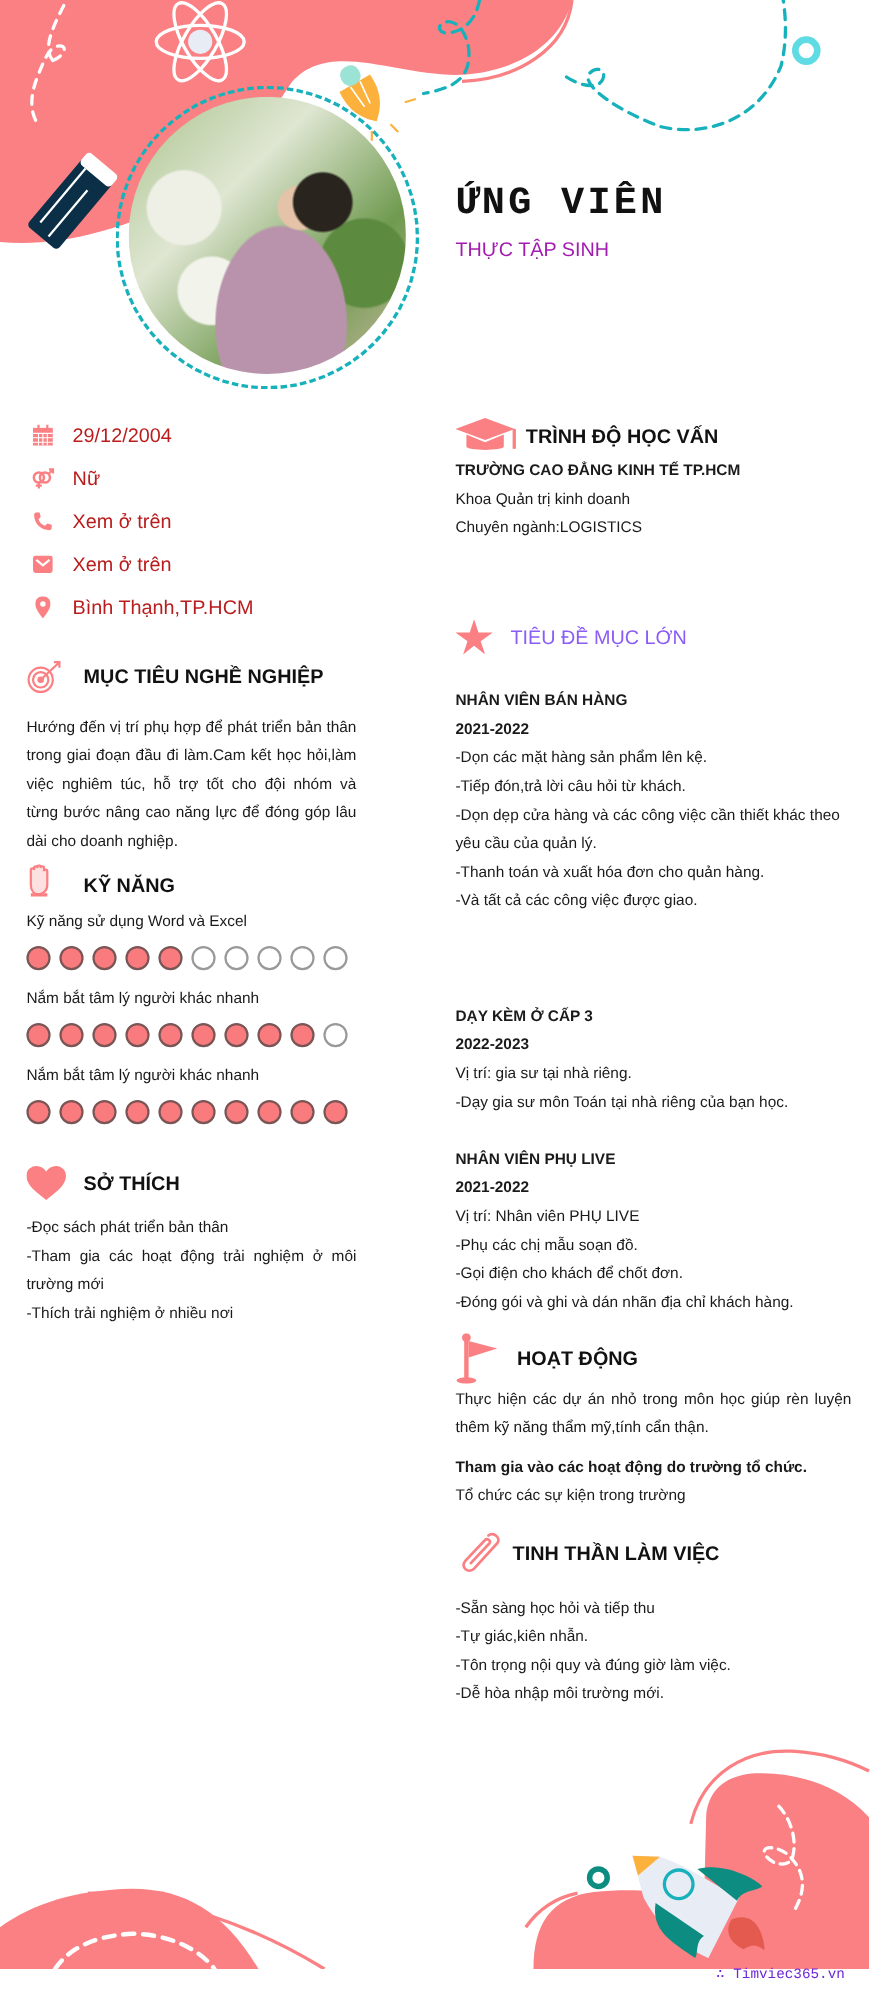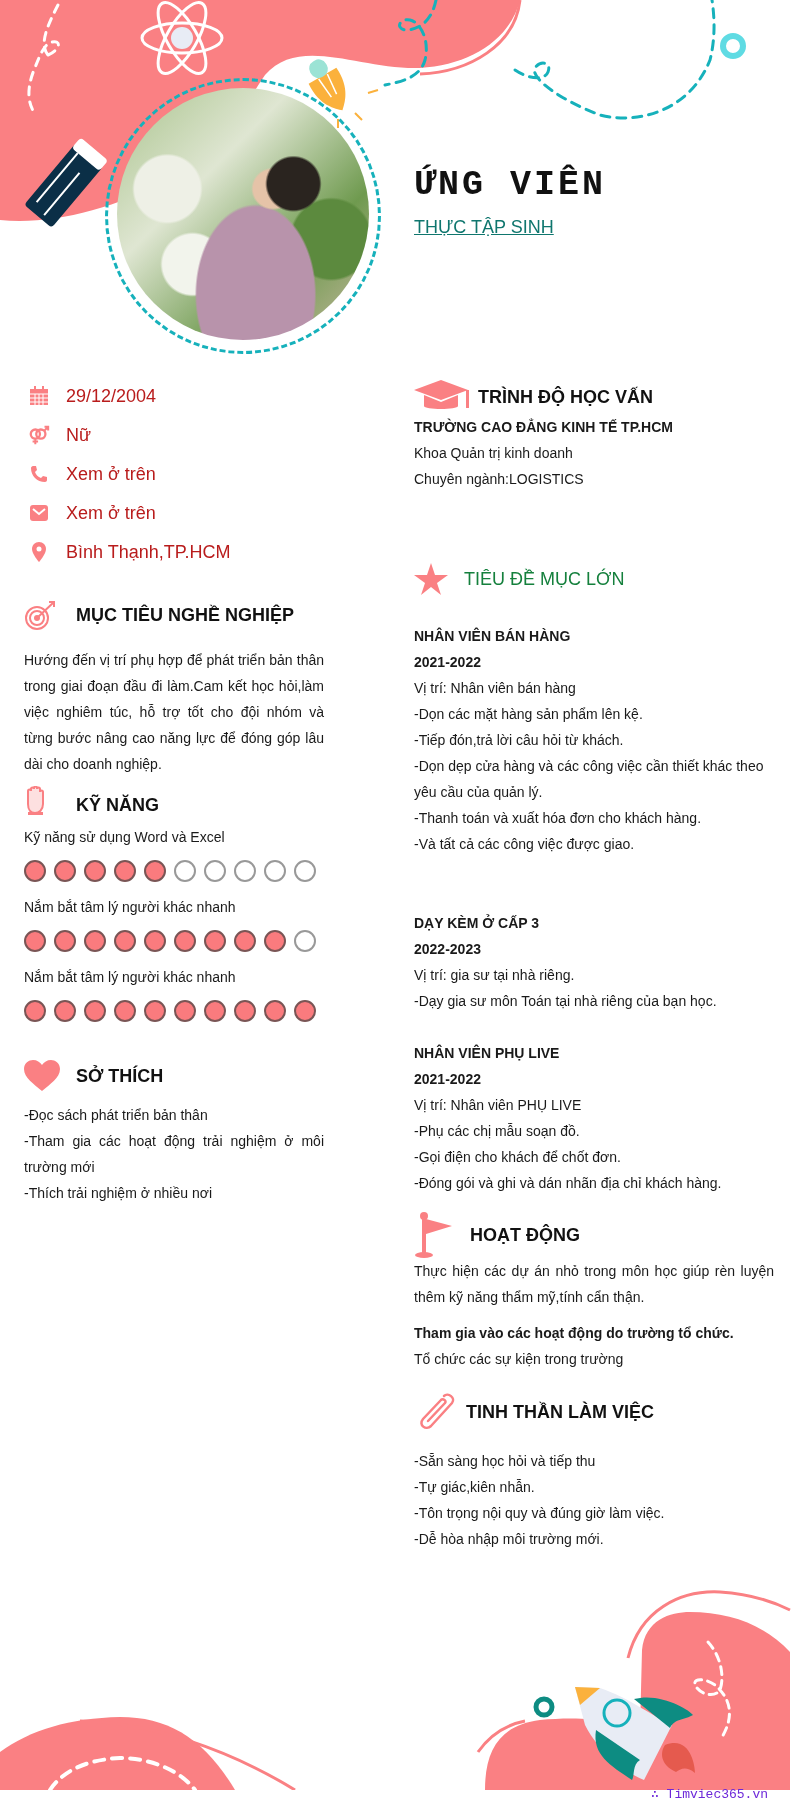--- a/index.html
+++ b/index.html
@@ -3,21 +3,21 @@
 <meta charset="utf-8">
 <style>
   * { box-sizing: border-box; margin: 0; padding: 0; }
   html, body { width: 800px; height: 1816px; background: #ffffff; overflow: hidden; }
   body { position: relative; font-family: "Liberation Sans", "DejaVu Sans", sans-serif; color: #1a1a1a; }
   .abs { position: absolute; }
   svg { display: block; }
 
   
   .name { left: 414px; top: 165px; font-size: 35px; font-weight: 700; letter-spacing: 3px; color: #111; font-family: Liberation Mono, monospace; }
-  .role { left: 414px; top: 217px; font-size: 18px; color: #0f766e; text-decoration: underline; }
+  .role { left: 414px; top: 217px; font-size: 18px; color: #a21caf; }
 
   .photo { left: 117px; top: 88px; width: 252px; height: 252px; border-radius: 50%; overflow: hidden;
     background: radial-gradient(circle at 70% 38%, #2a241f 0 11%, transparent 12%),
                 radial-gradient(ellipse at 62% 40%, #e5c3a8 0 9%, transparent 10%),
                 radial-gradient(ellipse at 55% 82%, #b893ab 0 30%, transparent 31%),
                 radial-gradient(circle at 20% 40%, #eef0e6 0 13%, transparent 14%),
                 radial-gradient(circle at 85% 60%, #5c8a3e 0 15%, transparent 16%),
                 radial-gradient(circle at 30% 70%, #f2f4ec 0 12%, transparent 13%),
                 linear-gradient(135deg, #a9c38c 0%, #dfe6d2 35%, #6f9a4f 70%, #c9b9a2 100%); }
   .photo-ring { left: 105px; top: 78px; width: 276px; height: 276px; border-radius: 50%; border: 3px dashed #16b1bb; }
@@ -29,21 +29,21 @@
 
   .sec-title { font-size: 18px; font-weight: 700; color: #111; }
   .body-text { font-size: 14px; line-height: 26px; color: #1a1a1a; }
   .justify { text-align: justify; }
 
   .dots { display: flex; gap: 8px; }
   .dot { width: 22px; height: 22px; border-radius: 50%; border: 2px solid #777; }
   .dot.on { background: #fa7b7e; border-color: #7a5555; }
   .dot.off { background: #fff; border-color: #999; }
 
-  .muted-title { font-size: 18px; color: #15803d; text-align: right; }
+  .muted-title { font-size: 18px; color: #8b5cf6; text-align: right; }
 
   .bold { font-weight: 700; }
 
   .watermark { right: 32px; bottom: 14px; font-family: "Liberation Mono", "DejaVu Sans Mono", monospace; font-size: 13px; color: #6d28d9; }
 </style>
 </head>
 <body>
 
 <svg class="abs" style="left:0;top:0" width="800" height="240" viewBox="0 0 800 240">
 
@@ -235,25 +235,24 @@
     <svg width="34" height="32" viewBox="0 0 34 32">
         <path d="M17,0 L21,12 L34,12 L23,20 L27,32 L17,24 L7,32 L11,20 L0,12 L13,12 Z" fill="#fa8083"></path>
       </svg>
   </span>
   <span class="muted-title" style="margin-left:16px">TIÊU ĐỀ MỤC LỚN</span>
 </div>
 
 <div class="abs" style="left:414px;top:623px;width:360px">
   <div class="body-text bold">NHÂN VIÊN BÁN HÀNG</div>
   <div class="body-text bold">2021-2022</div>
-  <div class="body-text">Vị trí: Nhân viên bán hàng</div>
   <div class="body-text">-Dọn các mặt hàng sản phẩm lên kệ.</div>
   <div class="body-text">-Tiếp đón,trả lời câu hỏi từ khách.</div>
   <div class="body-text">-Dọn dẹp cửa hàng và các công việc cần thiết khác theo yêu cầu của quản lý.</div>
-  <div class="body-text">-Thanh toán và xuất hóa đơn cho khách hàng.</div>
+  <div class="body-text">-Thanh toán và xuất hóa đơn cho quản hàng.</div>
   <div class="body-text">-Và tất cả các công việc được giao.</div>
 </div>
 
 <div class="abs" style="left:414px;top:910px;width:360px">
   <div class="body-text bold">DẠY KÈM Ở CẤP 3</div>
   <div class="body-text bold">2022-2023</div>
   <div class="body-text">Vị trí:  gia sư tại nhà riêng.</div>
   <div class="body-text">-Dạy gia sư môn Toán tại nhà riêng của bạn học.</div>
 </div>
 

